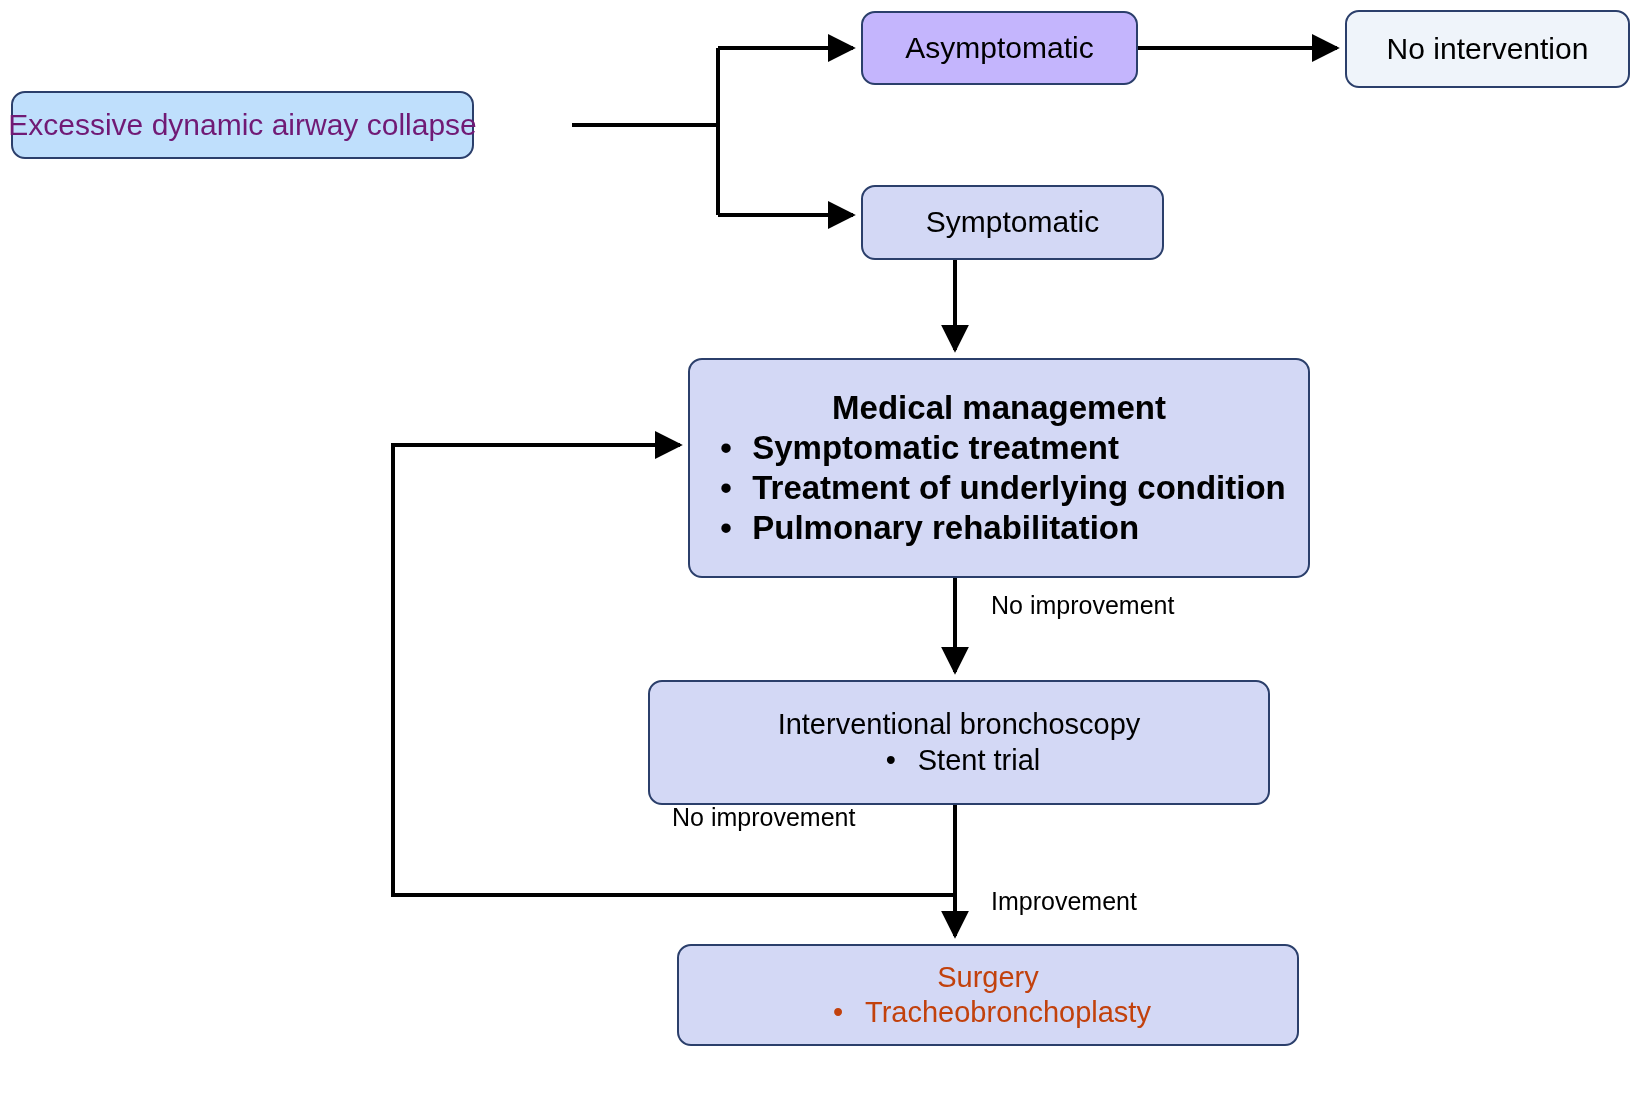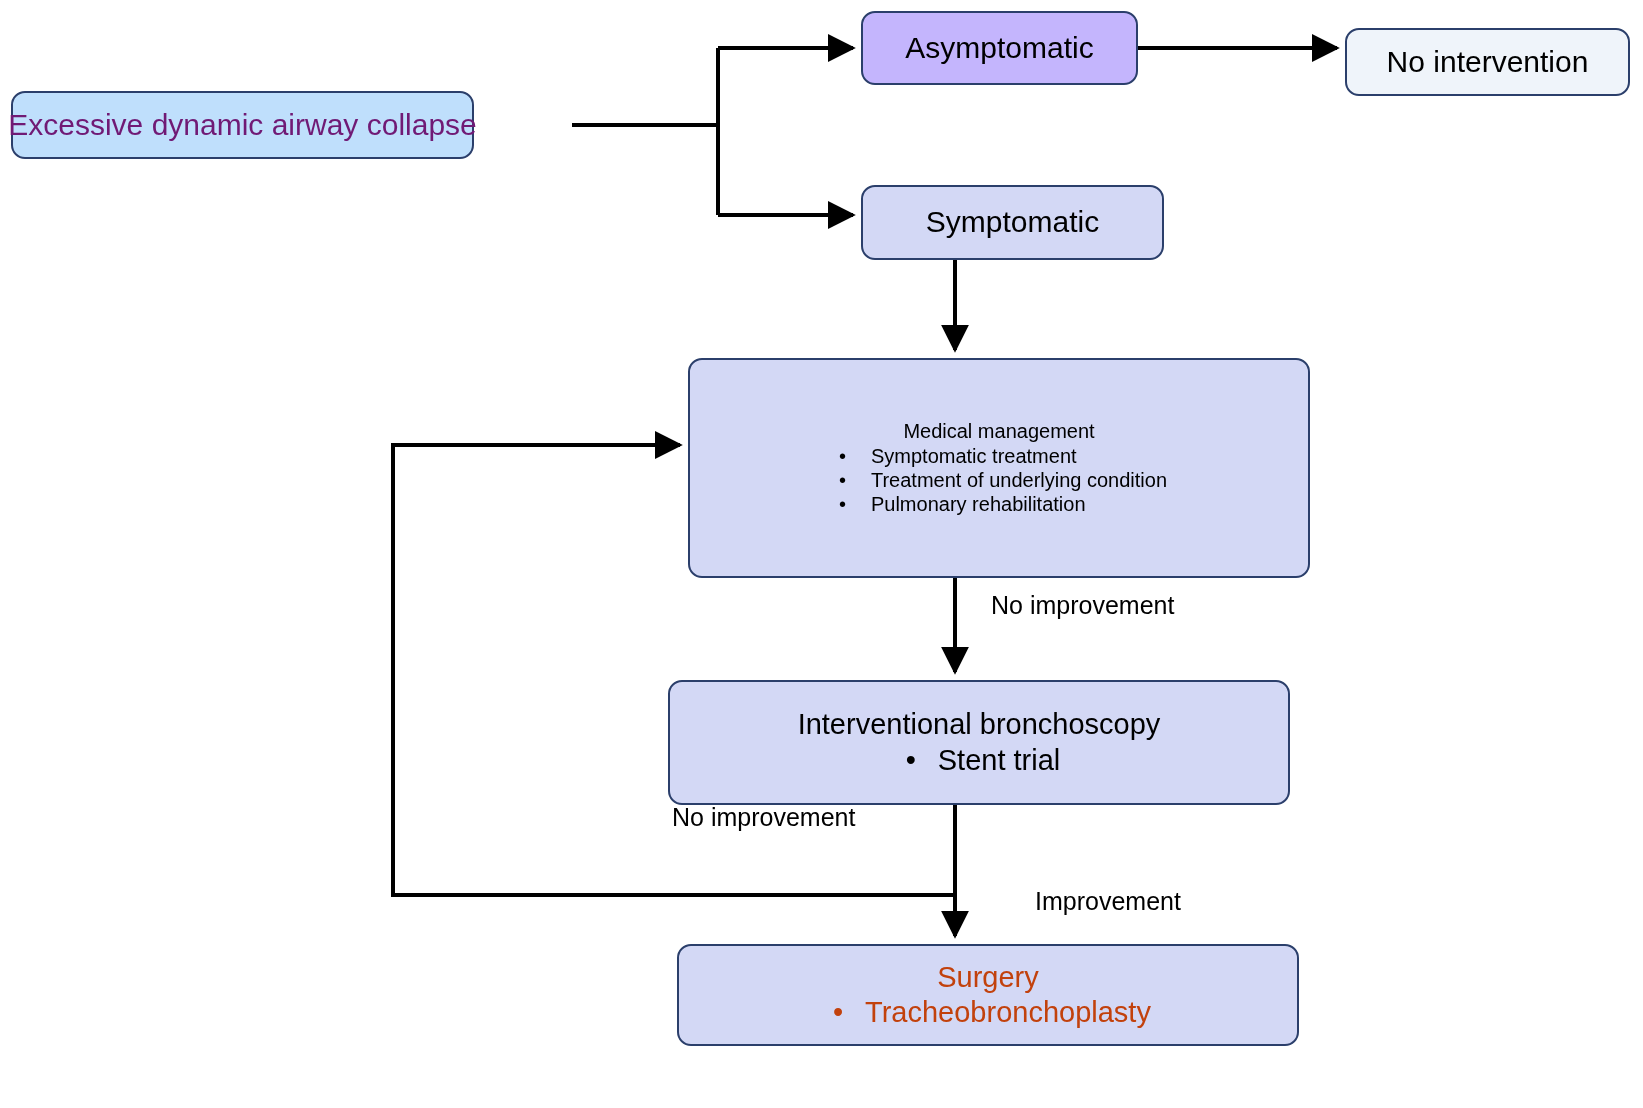--- a/index.html
+++ b/index.html
@@ -97,48 +97,48 @@
   </svg>
 
   <div class="node" style="left: 11px; top: 91px; width: 463px; height: 68px; background: rgb(191, 223, 252); border-color: rgb(43, 63, 107); color: #701a75; font-size: 30px;">
     <div class="title">Excessive dynamic airway collapse</div>
   </div>
 
   <div class="node" style="left: 861px; top: 11px; width: 277px; height: 74px; background: #c4b5fd; border-color: rgb(43, 63, 107); color: rgb(0, 0, 0); font-size: 30px;">
     <div class="title">Asymptomatic</div>
   </div>
 
-  <div class="node" style="left: 1345px; top: 28px; width: 285px; height: 68px; background: rgb(239, 244, 250); border-color: rgb(43, 63, 107); color: rgb(0, 0, 0); font-size: 30px;">
+  <div class="node" style="left: 1345px; top: 10px; width: 285px; height: 78px; background: rgb(239, 244, 250); border-color: rgb(43, 63, 107); color: rgb(0, 0, 0); font-size: 30px;">
     <div class="title">No intervention</div>
   </div>
 
   <div class="node" style="left: 861px; top: 185px; width: 303px; height: 75px; background: rgb(211, 216, 245); border-color: rgb(43, 63, 107); color: rgb(0, 0, 0); font-size: 30px;">
     <div class="title">Symptomatic</div>
   </div>
 
-  <div class="node" style="left: 688px; top: 358px; width: 622px; height: 220px; background: rgb(211, 216, 245); border-color: rgb(43, 63, 107); color: rgb(0, 0, 0); font-size: 20px;">
+  <div class="node" style="left: 688px; top: 358px; width: 622px; height: 220px; background: rgb(211, 216, 245); border-color: rgb(43, 63, 107); color: rgb(0, 0, 0); font-size: 33px; font-weight: bold;">
     <div class="title">Medical management</div>
     <ul class="bullets">
       <li><span class="dot">•</span><span>Symptomatic treatment</span></li>
       <li><span class="dot">•</span><span>Treatment of underlying condition</span></li>
       <li><span class="dot">•</span><span>Pulmonary rehabilitation</span></li>
     </ul>
   </div>
 
-  <div class="node" style="left: 668px; top: 680px; width: 622px; height: 125px; background: rgb(211, 216, 245); border-color: rgb(43, 63, 107); color: rgb(0, 0, 0); font-size: 29px;">
+  <div class="node" style="left: 648px; top: 680px; width: 622px; height: 125px; background: rgb(211, 216, 245); border-color: rgb(43, 63, 107); color: rgb(0, 0, 0); font-size: 29px;">
     <div class="title">Interventional bronchoscopy</div>
     <ul class="bullets">
       <li><span class="dot">•</span><span>Stent trial</span></li>
     </ul>
   </div>
 
   <div class="node" style="left: 677px; top: 944px; width: 622px; height: 102px; background: rgb(211, 216, 245); border-color: rgb(43, 63, 107); color: #c2410c; font-size: 29px;">
     <div class="title">Surgery</div>
     <ul class="bullets">
       <li><span class="dot">•</span><span>Tracheobronchoplasty</span></li>
     </ul>
   </div>
 
   <div class="edge-label" style="left: 991px; top: 591px;">No improvement</div>
   <div class="edge-label" style="left: 672px; top: 803px;">No improvement</div>
-  <div class="edge-label" style="left: 1035px; top: 887px;">Improvement</div>
+  <div class="edge-label" style="left: 991px; top: 887px;">Improvement</div>
 
 </div>
 
 </body></html>

